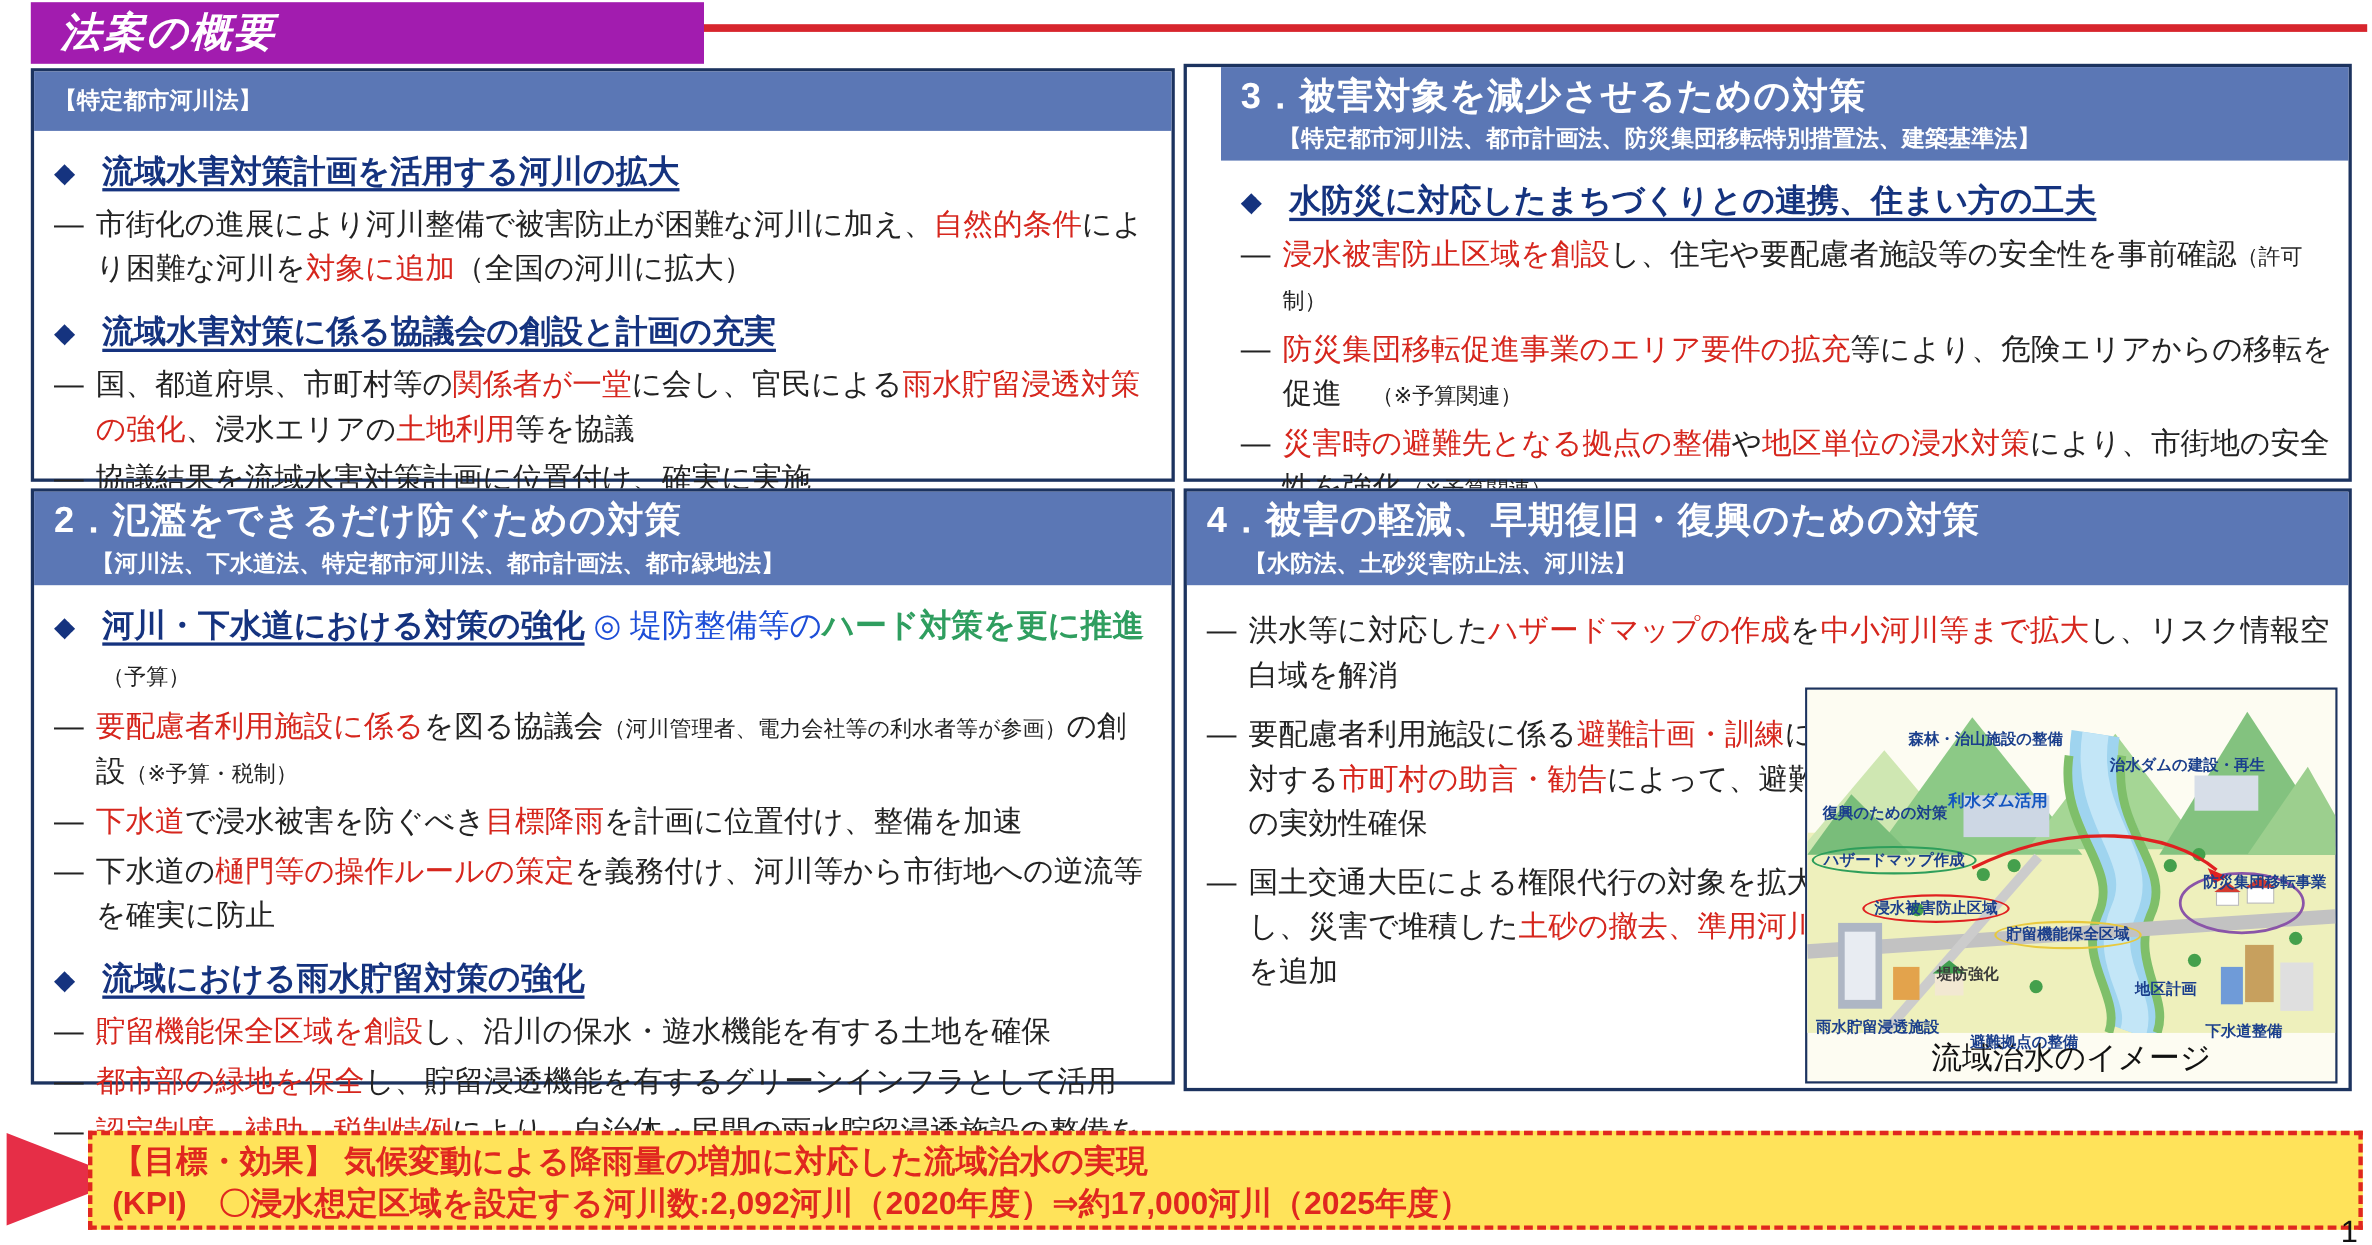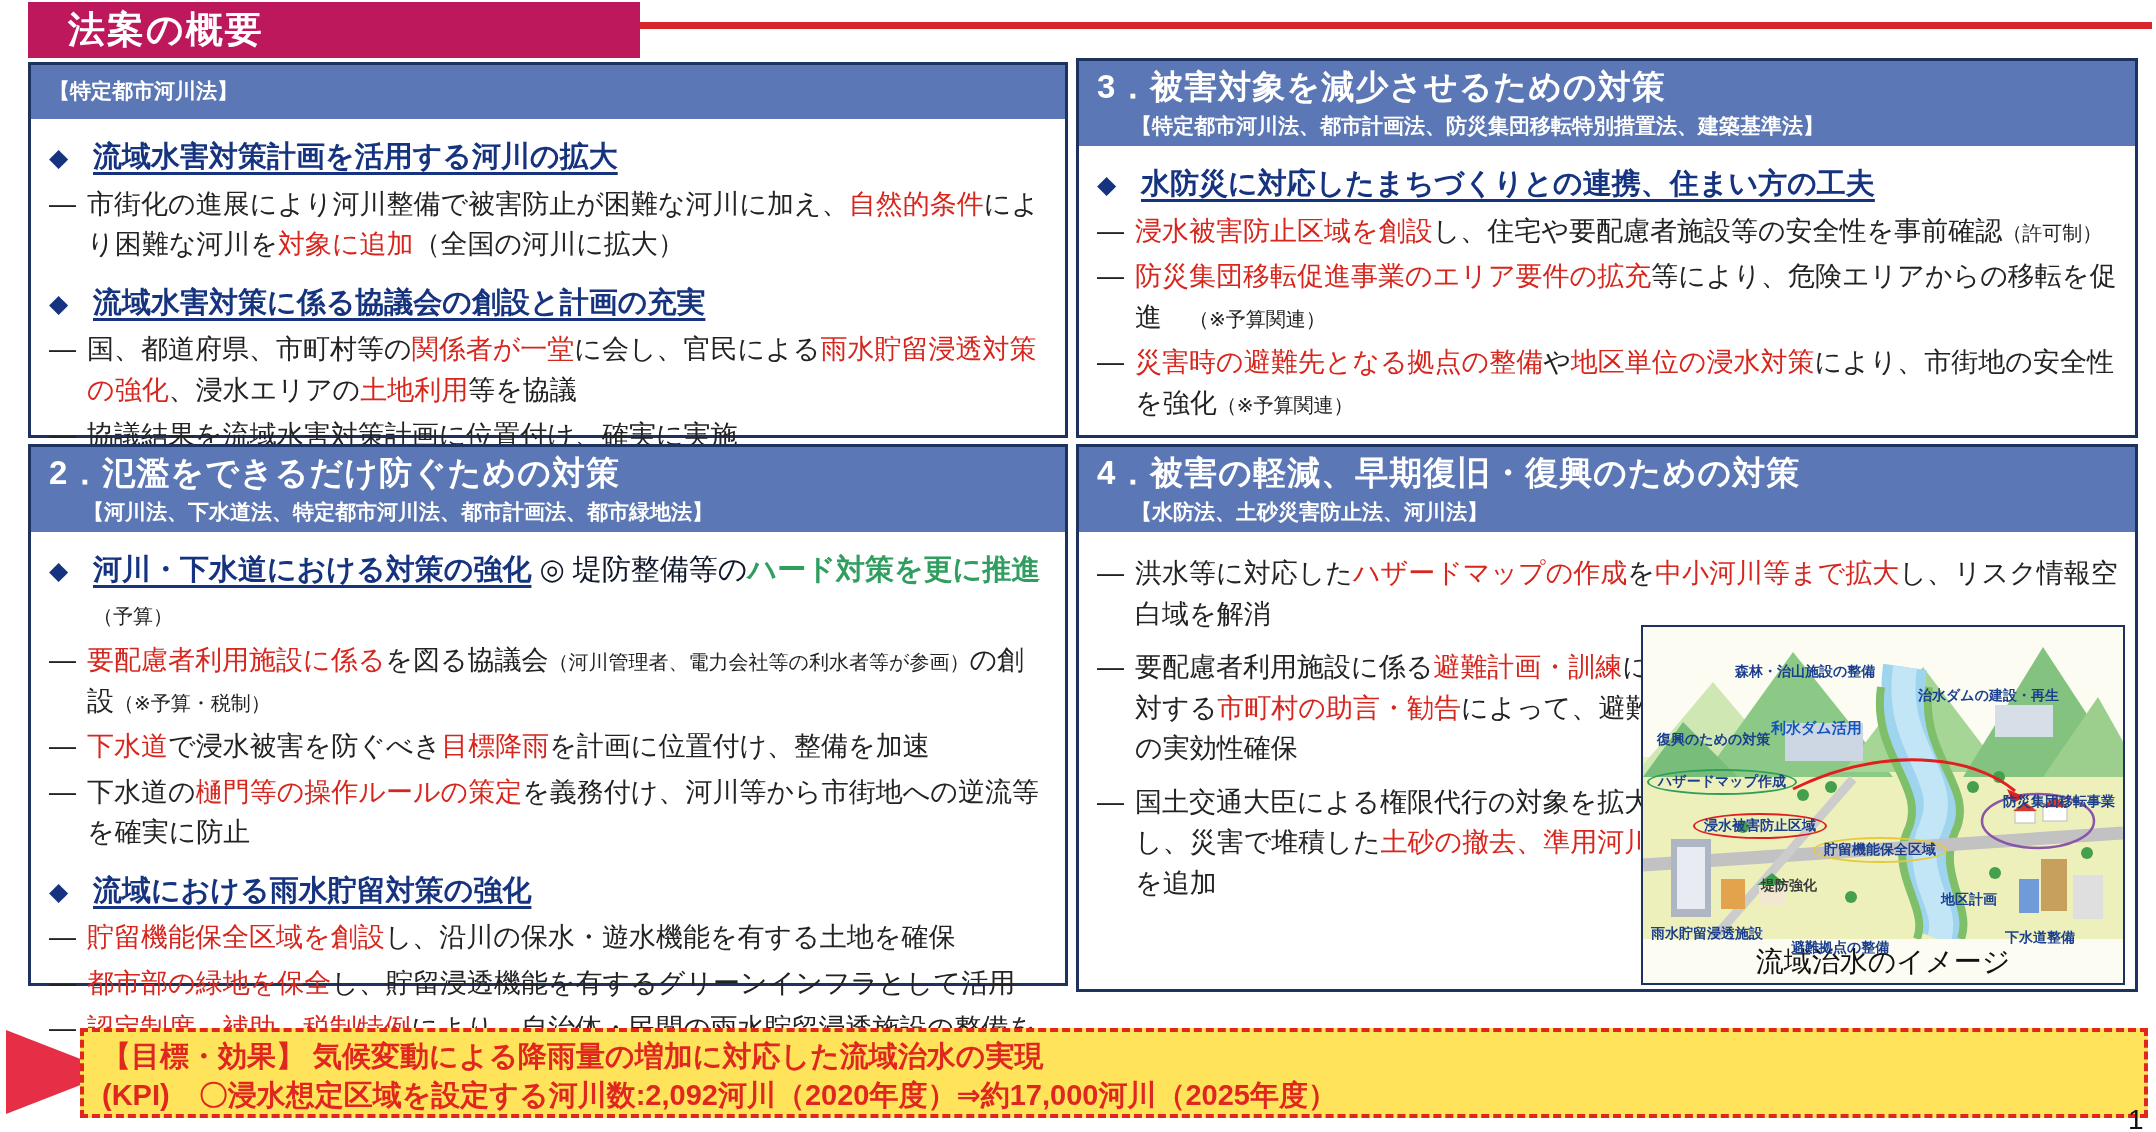--- a/index.html
+++ b/index.html
@@ -1,22 +1,22 @@
 <!DOCTYPE html>
 <html><head>
 <meta charset="utf-8">
 <style>
   html,body{margin:0;padding:0;background:#ffffff;}
   .slide{position:relative;width:2156px;height:1132px;background:#ffffff;overflow:hidden;
          font-family:"Liberation Sans","DejaVu Sans",sans-serif;color:#232323;}
 
   
   .top-line{position:absolute;left:600px;top:22px;right:4px;height:7px;background:#d7252d;z-index:1;}
-  .title-banner{position:absolute;left:28px;top:2px;width:612px;height:56px;background:#be185d;z-index:2;
-                display:flex;align-items:center;padding-left:40px;box-sizing:border-box;}
+  .title-banner{position:absolute;left:28px;top:2px;width:612px;height:56px;background:#a21caf;z-index:2;
+                display:flex;align-items:center;padding-left:27px;box-sizing:border-box;font-style:italic;}
   .title-banner span{color:#ffffff;font-weight:bold;font-size:37px;letter-spacing:2px;}
 
   
   .box{position:absolute;border:3px solid #1c335f;background:#ffffff;box-sizing:border-box;}
   .box-head{background:#5b77b5;color:#ffffff;padding:4px 18px 6px 18px;box-sizing:border-box;}
   .box-head .box-title{font-size:33px;font-weight:bold;letter-spacing:1px;}
   .box-head .box-laws{font-size:21px;font-weight:bold;}
   .head-inline{display:flex;align-items:baseline;gap:28px;height:54px;align-items:center;}
   .head-stack .box-laws{display:block;padding-left:34px;margin-top:2px;}
 
@@ -27,21 +27,21 @@
   .line .prefix{position:absolute;left:8px;top:0;}
   .heading{padding-left:52px;font-size:29px;margin-top:8px;}
   .heading .prefix{color:#15337f;font-size:25px;top:4px;}
   .heading:not(:first-child){margin-top:16px;}
   .dash .prefix{color:#232323;}
   .heading .line-text > span:not([class]){color:#15337f;font-weight:bold;text-decoration:underline;
       text-decoration-thickness:2.5px;text-underline-offset:6px;}
   .seg-red{color:#d6261d;}
   .seg-green{color:#2f9e5f;font-weight:bold;}
   .seg-note{font-size:20px;color:#232323;}
-  .seg-bk{color:#0f172a;font-weight:normal;}
+  .seg-bk{color:#1d4ed8;font-weight:normal;}
 
   .s4-body .line{max-width:540px;margin:13px 0;}
   .s4-body .line:first-child{max-width:none;}
 
   
   .ill-box{position:absolute;right:10px;top:178px;width:484px;height:360px;border:2px solid #1c335f;
            background:#fdfcf2;box-sizing:border-box;}
   .ill-scene{position:absolute;left:0;top:0;width:480px;height:312px;}
   .ill-label{position:absolute;font-size:14px;font-weight:bold;color:#1b3f8c;white-space:nowrap;z-index:3;}
   .lbl-dark{color:#3b3b3b;}
@@ -92,21 +92,21 @@
         <div class="line dash"><span class="prefix">―</span><span class="line-text"><span class="seg-red">要配慮者利用施設に係る</span><span>を図る協議会</span><span class="seg-note">（河川管理者、電力会社等の利水者等が参画）</span><span>の創設</span><span class="seg-note">（※予算・税制）</span></span></div>
         <div class="line dash"><span class="prefix">―</span><span class="line-text"><span class="seg-red">下水道</span><span>で浸水被害を防ぐべき</span><span class="seg-red">目標降雨</span><span>を計画に位置付け、整備を加速</span></span></div>
         <div class="line dash"><span class="prefix">―</span><span class="line-text"><span>下水道の</span><span class="seg-red">樋門等の操作ルールの策定</span><span>を義務付け、河川等から市街地への逆流等を確実に防止</span></span></div>
         <div class="line heading"><span class="prefix">◆</span><span class="line-text"><span>流域における雨水貯留対策の強化</span></span></div>
         <div class="line dash"><span class="prefix">―</span><span class="line-text"><span class="seg-red">貯留機能保全区域を創設</span><span>し、沿川の保水・遊水機能を有する土地を確保</span></span></div>
         <div class="line dash"><span class="prefix">―</span><span class="line-text"><span class="seg-red">都市部の緑地を保全</span><span>し、貯留浸透機能を有するグリーンインフラとして活用</span></span></div>
         <div class="line dash"><span class="prefix">―</span><span class="line-text"><span class="seg-red">認定制度、補助、税制特例</span><span>により、自治体・民間の雨水貯留浸透施設の整備を支援　</span><span class="seg-note">（※予算関連・税制）</span></span></div>
       </div>
   </section>
 
-  <section class="box" style="left:1076px;top:58px;width:1062px;height:380px;">
+  <section class="box" style="left:1076px;top:58px;width:1062px;height:380px;padding-left:31px;">
     <header class="box-head head-stack">
       <span class="box-title">3．被害対象を減少させるための対策</span>
       <span class="box-laws">【特定都市河川法、都市計画法、防災集団移転特別措置法、建築基準法】</span>
     </header>
     <div class="box-body">
         <div class="line heading"><span class="prefix">◆</span><span class="line-text"><span>水防災に対応したまちづくりとの連携、住まい方の工夫</span></span></div>
         <div class="line dash"><span class="prefix">―</span><span class="line-text"><span class="seg-red">浸水被害防止区域を創設</span><span>し、住宅や要配慮者施設等の安全性を事前確認</span><span class="seg-note">（許可制）</span></span></div>
         <div class="line dash"><span class="prefix">―</span><span class="line-text"><span class="seg-red">防災集団移転促進事業のエリア要件の拡充</span><span>等により、危険エリアからの移転を促進　</span><span class="seg-note">（※予算関連）</span></span></div>
         <div class="line dash"><span class="prefix">―</span><span class="line-text"><span class="seg-red">災害時の避難先となる拠点の整備</span><span>や</span><span class="seg-red">地区単位の浸水対策</span><span>により、市街地の安全性を強化</span><span class="seg-note">（※予算関連）</span></span></div>
       </div>

